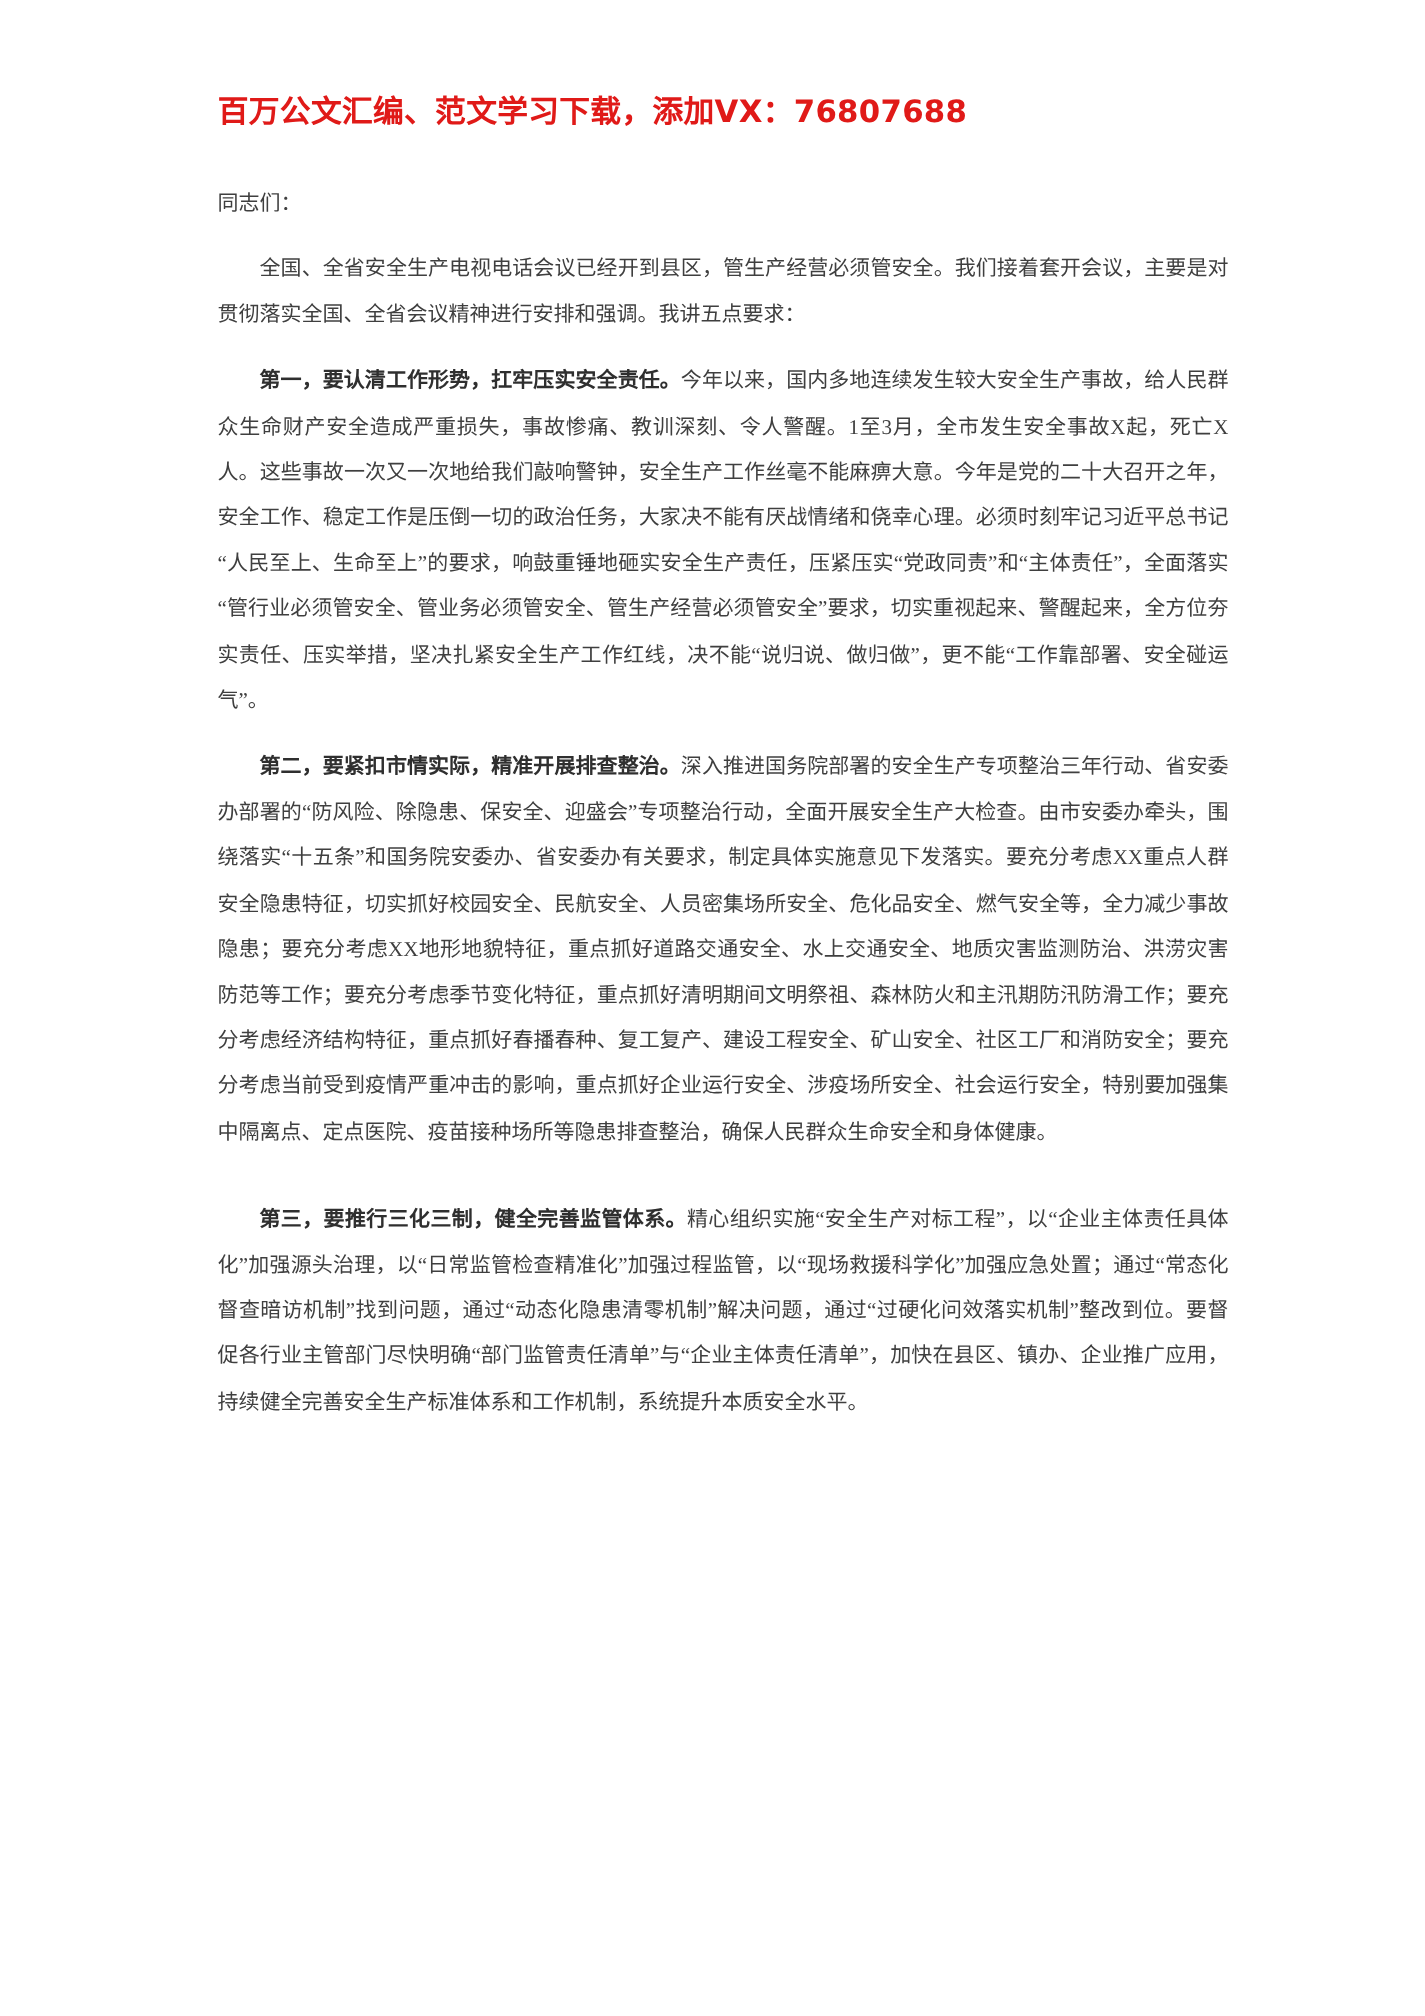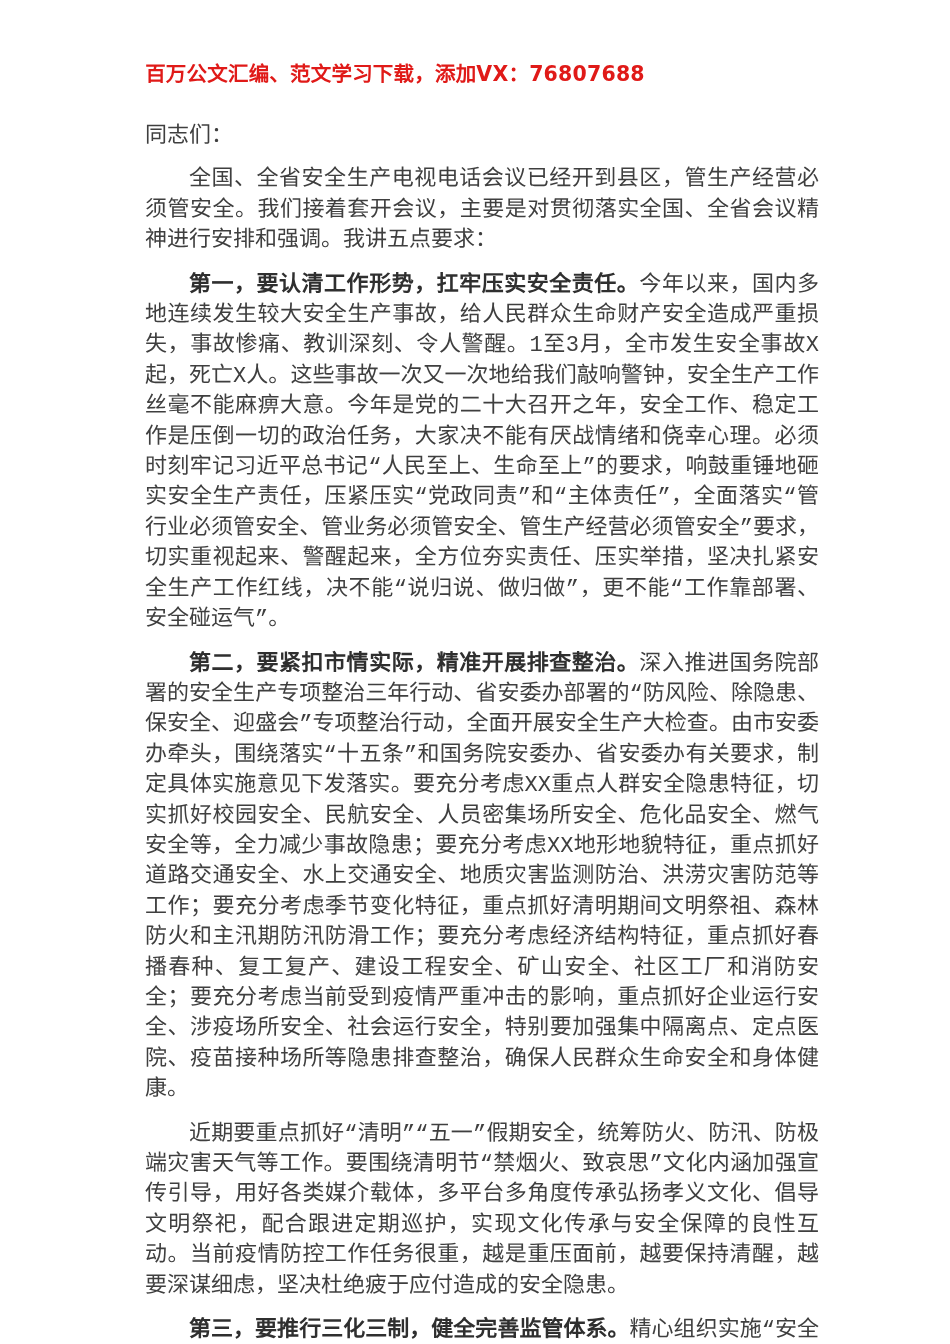--- a/index.html
+++ b/index.html
@@ -42,26 +42,26 @@
   
   .doc-body {
     position: absolute;
     top: 122px;
     left: 145px;
     width: 674px;
   }
 
   .para {
     margin: 0 0 0 0;
-    font-size: 22px;
+    font-size: 14px;
     line-height: 30.4px;
     color: #3f3f3f;
     text-align: justify;
     text-justify: inter-ideograph;
-    font-family: Liberation Mono, monospace;
+    font-family: Liberation Serif, serif;
     letter-spacing: 0px;
     word-break: break-all;
   }
 
   .para.indent {
     text-indent: 2em;
   }
 
   .para.salutation {
     text-indent: 0;
@@ -97,20 +97,19 @@
     <div class="gap-md"></div>
 
     <p class="para indent"><span class="run lead">第一，要认清工作形势，扛牢压实安全责任。</span><span class="run">今年以来，国内多地连续发生较大安全生产事故，给人民群众生命财产安全造成严重损失，事故惨痛、教训深刻、令人警醒。1至3月，全市发生安全事故X起，死亡X人。这些事故一次又一次地给我们敲响警钟，安全生产工作丝毫不能麻痹大意。今年是党的二十大召开之年，安全工作、稳定工作是压倒一切的政治任务，大家决不能有厌战情绪和侥幸心理。必须时刻牢记习近平总书记“人民至上、生命至上”的要求，响鼓重锤地砸实安全生产责任，压紧压实“党政同责”和“主体责任”，全面落实“管行业必须管安全、管业务必须管安全、管生产经营必须管安全”要求，切实重视起来、警醒起来，全方位夯实责任、压实举措，坚决扎紧安全生产工作红线，决不能“说归说、做归做”，更不能“工作靠部署、安全碰运气”。</span></p>
 
     <div class="gap-md"></div>
 
     <p class="para indent"><span class="run lead">第二，要紧扣市情实际，精准开展排查整治。</span><span class="run">深入推进国务院部署的安全生产专项整治三年行动、省安委办部署的“防风险、除隐患、保安全、迎盛会”专项整治行动，全面开展安全生产大检查。由市安委办牵头，围绕落实“十五条”和国务院安委办、省安委办有关要求，制定具体实施意见下发落实。要充分考虑XX重点人群安全隐患特征，切实抓好校园安全、民航安全、人员密集场所安全、危化品安全、燃气安全等，全力减少事故隐患；要充分考虑XX地形地貌特征，重点抓好道路交通安全、水上交通安全、地质灾害监测防治、洪涝灾害防范等工作；要充分考虑季节变化特征，重点抓好清明期间文明祭祖、森林防火和主汛期防汛防滑工作；要充分考虑经济结构特征，重点抓好春播春种、复工复产、建设工程安全、矿山安全、社区工厂和消防安全；要充分考虑当前受到疫情严重冲击的影响，重点抓好企业运行安全、涉疫场所安全、社会运行安全，特别要加强集中隔离点、定点医院、疫苗接种场所等隐患排查整治，确保人民群众生命安全和身体健康。</span></p>
 
     <div class="gap-md"></div>
 
-    <p class="para indent">近期要重点抓好“清明”“五一”假期安全，统筹防火、防汛、防极端灾害天气等工作。要围绕清明节“禁烟火、致哀思”文化内涵加强宣传引导，用好各类媒介载体，多平台多角度传承弘扬孝义文化、倡导文明祭祀，配合跟进定期巡护，实现文化传承与安全保障的良性互动。当前疫情防控工作任务很重，越是重压面前，越要保持清醒，越要深谋细虑，坚决杜绝疲于应付造成的安全隐患。</p>
 
     <div class="gap-md"></div>
 
     <p class="para indent"><span class="run lead">第三，要推行三化三制，健全完善监管体系。</span><span class="run">精心组织实施“安全生产对标工程”，以“企业主体责任具体化”加强源头治理，以“日常监管检查精准化”加强过程监管，以“现场救援科学化”加强应急处置；通过“常态化督查暗访机制”找到问题，通过“动态化隐患清零机制”解决问题，通过“过硬化问效落实机制”整改到位。要督促各行业主管部门尽快明确“部门监管责任清单”与“企业主体责任清单”，加快在县区、镇办、企业推广应用，持续健全完善安全生产标准体系和工作机制，系统提升本质安全水平。</span></p>
 
   </div>
 </div>
 
 </body></html>

